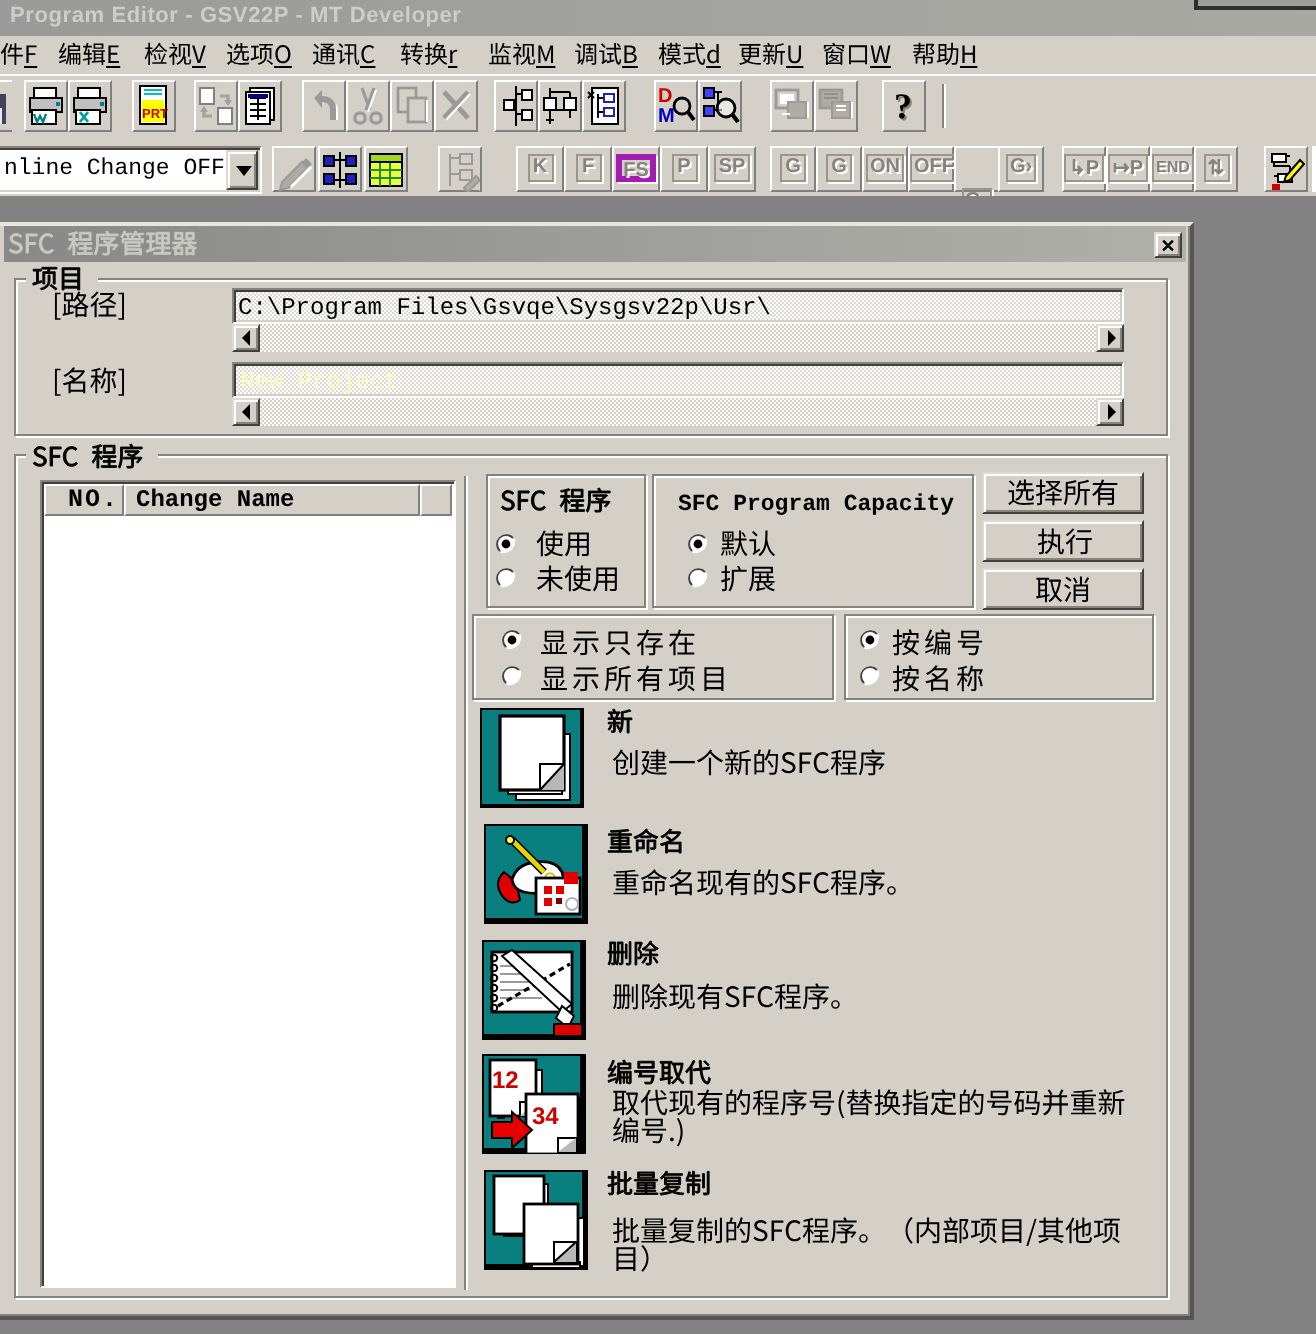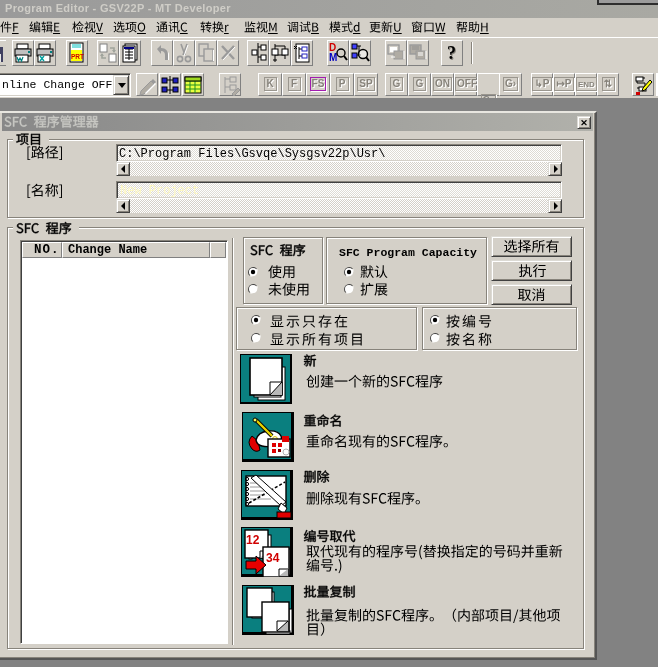--- a/index.html
+++ b/index.html
@@ -144,21 +144,21 @@
     </svg></div>
 <div class="abs raised" style="left:219px;top:73px;width:22px;height:23px;text-align:center;line-height:0"><svg width="20" height="22" viewBox="0 0 20 22">
       <path d="M5 3 v16 M5 5 h8 M5 13 h8" stroke="#9a9a9a"></path>
       <rect x="10" y="3" width="6" height="5" fill="#d4d0c8" stroke="#9a9a9a"></rect>
       <rect x="10" y="11" width="6" height="5" fill="#d4d0c8" stroke="#9a9a9a"></rect>
       <path d="M12 20 l6-6 2 2-6 6z" fill="#b0aca4" stroke="#9a9a9a"></path>
       <path d="M20 21 l1 1" stroke="#fff"></path>
     </svg></div>
 <div class="abs raised" style="left:258px;top:73px;width:24px;height:23px;text-align:center;line-height:1"><span style="display:inline-block;margin-top:3px;border:1px solid #9a968e;box-shadow:1px 1px 0 #fff;padding:0 1px;min-width:13px;height:14px;line-height:13px;font:bold 10px Liberation Sans;color:#87837b;text-shadow:1px 1px 0 #fff">K</span></div>
 <div class="abs raised" style="left:282px;top:73px;width:24px;height:23px;text-align:center;line-height:1"><span style="display:inline-block;margin-top:3px;border:1px solid #9a968e;box-shadow:1px 1px 0 #fff;padding:0 1px;min-width:13px;height:14px;line-height:13px;font:bold 10px Liberation Sans;color:#87837b;text-shadow:1px 1px 0 #fff">F</span></div>
-<div class="abs raised" style="left:306px;top:73px;width:24px;height:23px;text-align:center;line-height:1"><span style="display:inline-block;margin-top:3px;border:1px solid #a21caf;box-shadow:1px 1px 0 #fff;padding:0 1px;min-width:13px;height:14px;line-height:13px;font:bold 10px Liberation Sans;color:#87837b;text-shadow:1px 1px 0 #fff">FS</span></div>
+<div class="abs raised" style="left:306px;top:73px;width:24px;height:23px;text-align:center;line-height:1"><span style="display:inline-block;margin-top:3px;border:3px solid #a21caf;box-shadow:1px 1px 0 #fff;padding:0 1px;min-width:13px;height:14px;line-height:13px;font:bold 10px Liberation Sans;color:#87837b;text-shadow:1px 1px 0 #fff">FS</span></div>
 <div class="abs raised" style="left:330px;top:73px;width:24px;height:23px;text-align:center;line-height:1"><span style="display:inline-block;margin-top:3px;border:1px solid #9a968e;box-shadow:1px 1px 0 #fff;padding:0 1px;min-width:13px;height:14px;line-height:13px;font:bold 10px Liberation Sans;color:#87837b;text-shadow:1px 1px 0 #fff">P</span></div>
 <div class="abs raised" style="left:354px;top:73px;width:24px;height:23px;text-align:center;line-height:1"><span style="display:inline-block;margin-top:3px;border:1px solid #9a968e;box-shadow:1px 1px 0 #fff;padding:0 1px;min-width:13px;height:14px;line-height:13px;font:bold 10px Liberation Sans;color:#87837b;text-shadow:1px 1px 0 #fff">SP</span></div>
 <div class="abs raised" style="left:385px;top:73px;width:23px;height:23px;text-align:center;line-height:1"><span style="display:inline-block;margin-top:3px;border:1px solid #9a968e;box-shadow:1px 1px 0 #fff;padding:0 1px;min-width:13px;height:14px;line-height:13px;font:bold 10px Liberation Sans;color:#87837b;text-shadow:1px 1px 0 #fff">G</span></div>
 <div class="abs raised" style="left:408px;top:73px;width:23px;height:23px;text-align:center;line-height:1"><span style="display:inline-block;margin-top:3px;border:1px solid #9a968e;box-shadow:1px 1px 0 #fff;padding:0 1px;min-width:13px;height:14px;line-height:13px;font:bold 10px Liberation Sans;color:#87837b;text-shadow:1px 1px 0 #fff">G</span></div>
 <div class="abs raised" style="left:431px;top:73px;width:23px;height:23px;text-align:center;line-height:1"><span style="display:inline-block;margin-top:3px;border:1px solid #9a968e;box-shadow:1px 1px 0 #fff;padding:0 1px;min-width:13px;height:14px;line-height:13px;font:bold 10px Liberation Sans;color:#87837b;text-shadow:1px 1px 0 #fff">ON</span></div>
 <div class="abs raised" style="left:454px;top:73px;width:23px;height:23px;text-align:left;line-height:1"><span style="display:inline-block;margin-top:3px;border:1px solid #9a968e;box-shadow:1px 1px 0 #fff;padding:0 1px;min-width:13px;height:14px;line-height:13px;font:bold 10px Liberation Sans;color:#87837b;text-shadow:1px 1px 0 #fff">OFF</span></div>
 <div class="abs raised" style="left:477px;top:73px;width:23px;height:23px;text-align:center;line-height:1"><span style="display:inline-block;margin-top:20px;border:1px solid #9a968e;box-shadow:1px 1px 0 #fff;padding:0 1px;min-width:13px;height:14px;line-height:13px;font:bold 10px Liberation Sans;color:#87837b;text-shadow:1px 1px 0 #fff">G₁</span></div>
 <div class="abs raised" style="left:499px;top:73px;width:23px;height:23px;text-align:center;line-height:1"><span style="display:inline-block;margin-top:3px;border:1px solid #9a968e;box-shadow:1px 1px 0 #fff;padding:0 1px;min-width:13px;height:14px;line-height:13px;font:bold 10px Liberation Sans;color:#87837b;text-shadow:1px 1px 0 #fff">G›</span></div>
 <div class="abs raised" style="left:531px;top:73px;width:22px;height:23px;text-align:center;line-height:1"><span style="display:inline-block;margin-top:3px;border:1px solid #9a968e;box-shadow:1px 1px 0 #fff;padding:0 1px;min-width:13px;height:14px;line-height:13px;font:bold 10px Liberation Sans;color:#87837b;text-shadow:1px 1px 0 #fff">↳P</span></div>
 <div class="abs raised" style="left:553px;top:73px;width:22px;height:23px;text-align:center;line-height:1"><span style="display:inline-block;margin-top:3px;border:1px solid #9a968e;box-shadow:1px 1px 0 #fff;padding:0 1px;min-width:13px;height:14px;line-height:13px;font:bold 10px Liberation Sans;color:#87837b;text-shadow:1px 1px 0 #fff">↦P</span></div>

